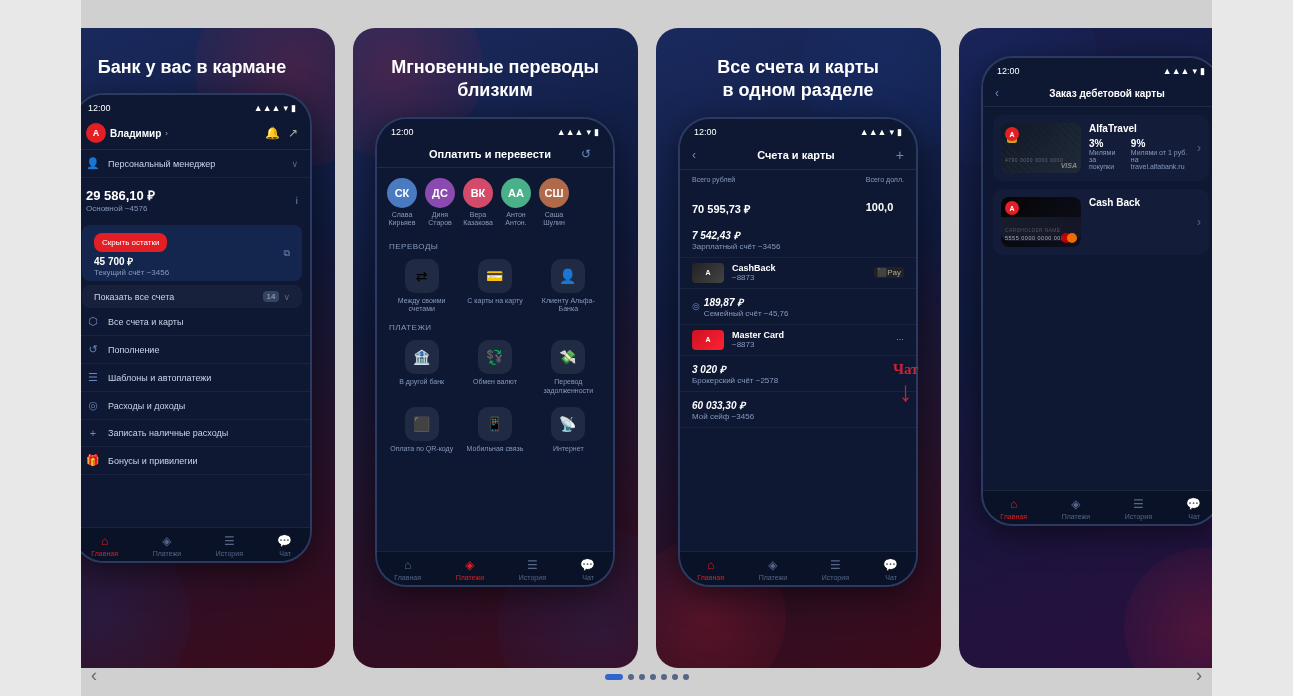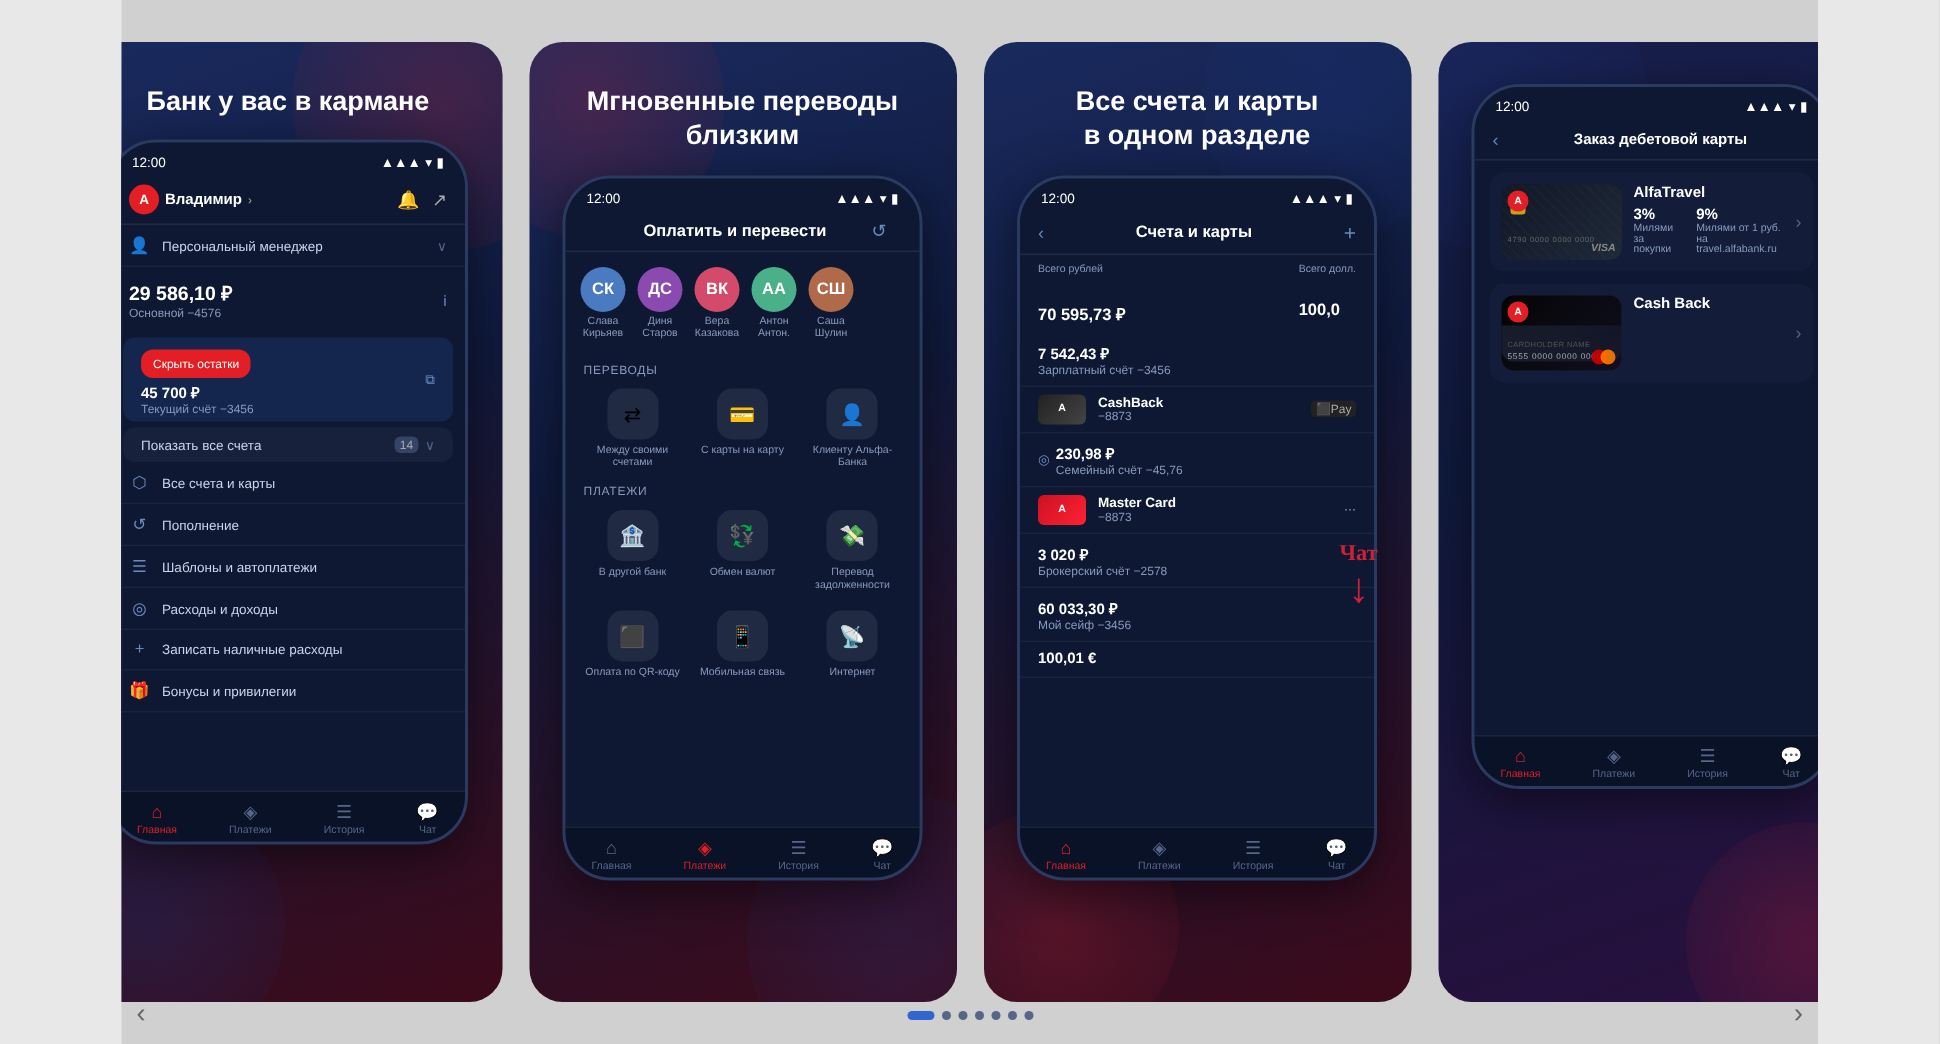--- a/index.html
+++ b/index.html
@@ -312,21 +312,21 @@
       justify-content: space-between;
       padding: 6px 12px;
     }
     .total-col { }
     .total-label { color: #8899bb; font-size: 7px; }
     .total-value { color: #fff; font-size: 11px; font-weight: 700; margin-top: 18px; }
     .account-item {
       padding: 6px 12px;
       border-bottom: 1px solid rgba(255,255,255,0.05);
     }
-    .account-amount { color: #fff; font-size: 10px; font-weight: 600; }
+    .account-amount { color: #fff; font-size: 10px; font-weight: 600; font-style: italic; }
     .account-name { color: #8899bb; font-size: 8px; }
     .account-card-row {
       display: flex;
       align-items: center;
       gap: 8px;
       padding: 5px 12px;
       border-bottom: 1px solid rgba(255,255,255,0.05);
     }
     .mini-card {
       width: 32px;
@@ -742,21 +742,21 @@
                 <div class="card-name">CashBack</div>
                 <div class="card-num">−8873</div>
               </div>
               <span class="apple-pay-icon" style="font-size:8px;color:#aaa;background:#222;border-radius:3px;padding:1px 3px;">⬛Pay</span>
             </div>
 
             <div class="account-item">
               <div style="display:flex;align-items:center;gap:4px;">
                 <span style="color:#6a8abf;font-size:9px;">◎</span>
                 <div>
-                  <div class="account-amount">230,98 ₽</div>
+                  <div class="account-amount">189,87 ₽</div>
                   <div class="account-name">Семейный счёт −45,76</div>
                 </div>
               </div>
             </div>
 
             <div class="account-card-row">
               <div class="mini-card mini-card-red">
                 <span style="color:#fff;font-size:7px;font-weight:700;">А</span>
               </div>
               <div class="card-info">
@@ -769,23 +769,20 @@
             <div class="account-item">
               <div class="account-amount">3 020 ₽</div>
               <div class="account-name">Брокерский счёт −2578</div>
             </div>
 
             <div class="account-item">
               <div class="account-amount">60 033,30 ₽</div>
               <div class="account-name">Мой сейф −3456</div>
             </div>
 
-            <div class="account-item">
-              <div class="account-amount">100,01 €</div>
-            </div>
           </div>
 
           <div class="bottom-nav">
             <div class="nav-item active">
               <span class="nav-icon">⌂</span>
               <span>Главная</span>
             </div>
             <div class="nav-item">
               <span class="nav-icon">◈</span>
               <span>Платежи</span>

